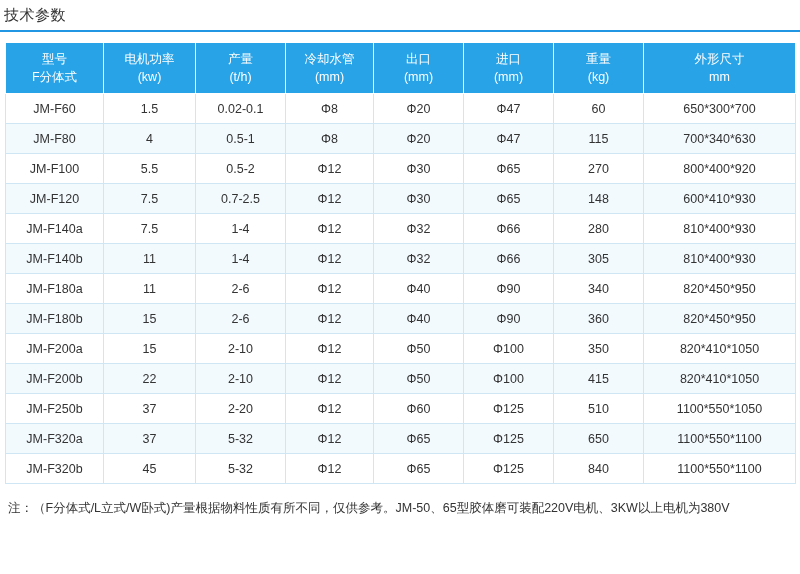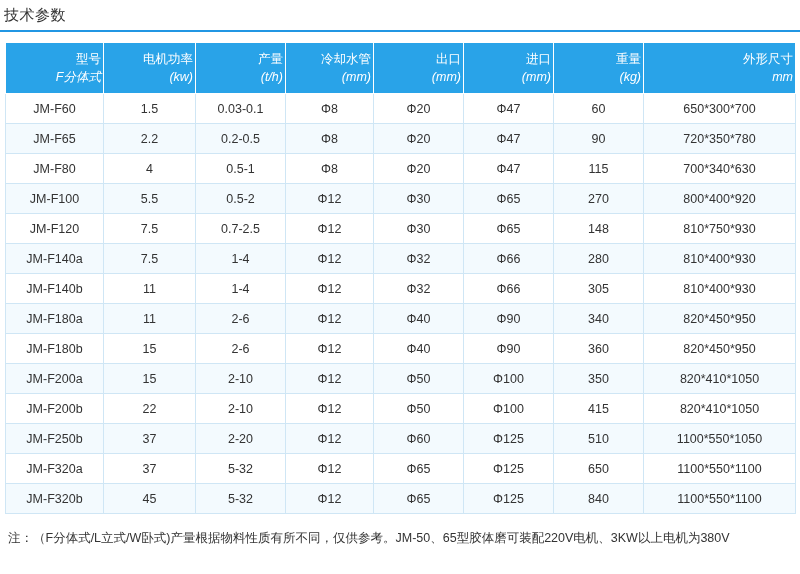--- a/index.html
+++ b/index.html
@@ -34,27 +34,27 @@
     border-collapse: collapse;
     width: 790px;
     margin: 0 5px;
     table-layout: fixed;
   }
   table.spec th {
     background: #29a3e8;
     color: #ffffff;
     font-size: 12.5px;
     font-weight: normal;
-    text-align: right;
+    text-align: center;
     padding: 7px 2px;
     border: 1px solid #ffffff;
     line-height: 1.45;
   }
   table.spec th .l1 { display: block; }
-  table.spec th .l2 { display: block; font-style: italic; }
+  table.spec th .l2 { display: block; }
   table.spec td {
     border: 1px solid #cfe6f5;
     text-align: center;
     font-size: 12.5px;
     color: #333333;
     padding: 7px 2px;
     height: 30px;
   }
   table.spec tbody tr:nth-child(even) td {
     background: #f3fafe;
@@ -129,36 +129,26 @@
         <th>
           <span class="l1">外形尺寸</span>
           <span class="l2">mm</span>
         </th>
       </tr>
     </thead>
     <tbody>
       <tr>
         <td>JM-F60</td>
         <td>1.5</td>
-        <td>0.03-0.1</td>
+        <td>0.02-0.1</td>
         <td>Φ8</td>
         <td>Φ20</td>
         <td>Φ47</td>
         <td>60</td>
         <td>650*300*700</td>
-      </tr>
-      <tr>
-        <td>JM-F65</td>
-        <td>2.2</td>
-        <td>0.2-0.5</td>
-        <td>Φ8</td>
-        <td>Φ20</td>
-        <td>Φ47</td>
-        <td>90</td>
-        <td>720*350*780</td>
       </tr>
       <tr>
         <td>JM-F80</td>
         <td>4</td>
         <td>0.5-1</td>
         <td>Φ8</td>
         <td>Φ20</td>
         <td>Φ47</td>
         <td>115</td>
         <td>700*340*630</td>
@@ -174,21 +164,21 @@
         <td>800*400*920</td>
       </tr>
       <tr>
         <td>JM-F120</td>
         <td>7.5</td>
         <td>0.7-2.5</td>
         <td>Φ12</td>
         <td>Φ30</td>
         <td>Φ65</td>
         <td>148</td>
-        <td>810*750*930</td>
+        <td>600*410*930</td>
       </tr>
       <tr>
         <td>JM-F140a</td>
         <td>7.5</td>
         <td>1-4</td>
         <td>Φ12</td>
         <td>Φ32</td>
         <td>Φ66</td>
         <td>280</td>
         <td>810*400*930</td>

